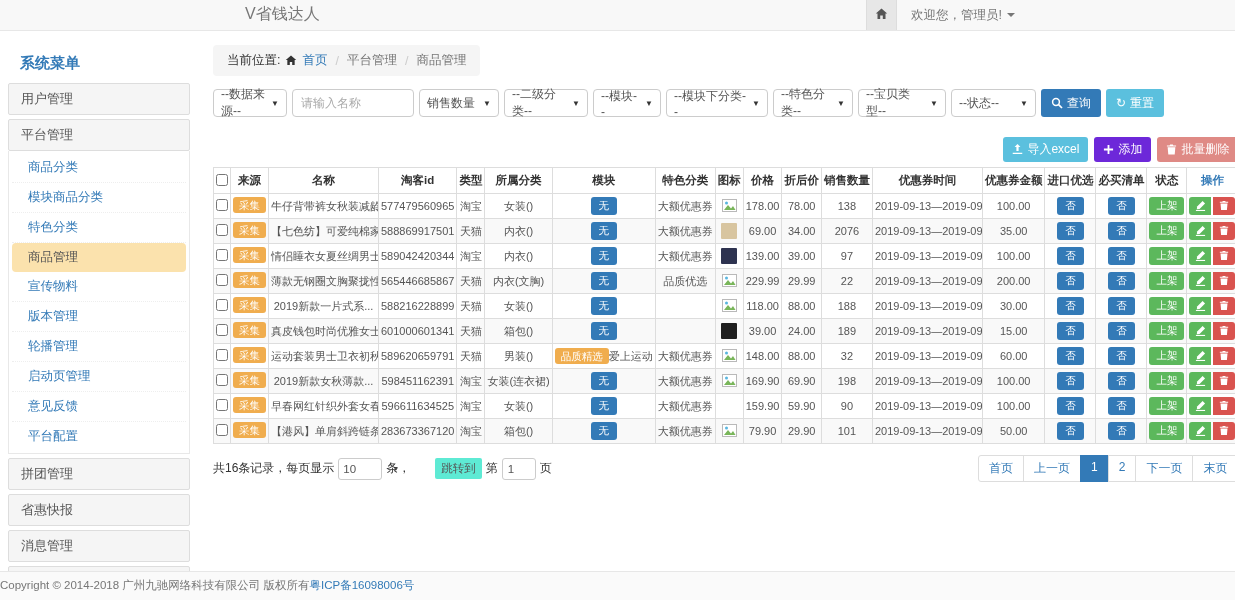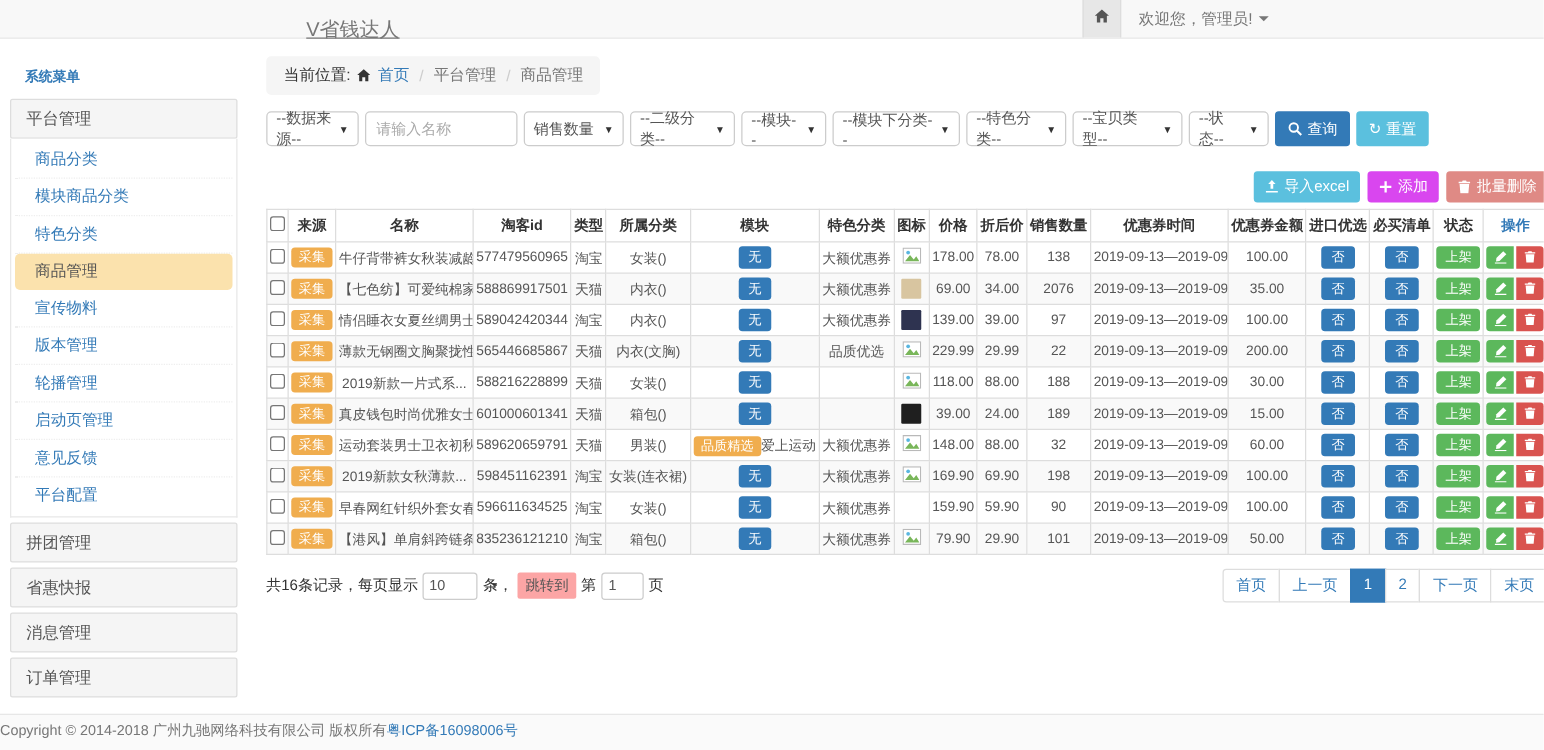--- a/index.html
+++ b/index.html
@@ -2,35 +2,35 @@
 <html><head>
 <meta charset="utf-8">
 <style>
   * { margin:0; padding:0; box-sizing:border-box; }
   html,body { width:1235px; height:600px; overflow:hidden; background:#fff;
     font-family:"Liberation Sans","DejaVu Sans",sans-serif; }
   body { position:relative; }
 
   
   .navbar { height:31px; background:#f8f8f8; border-bottom:1px solid #e7e7e7; position:relative; }
-  .brand { position:absolute; left:245px; top:14px; font-size:16px; color:#777;text-decoration:underline; }
+  .brand { position:absolute; left:245px; top:4px; font-size:16px; color:#777; }
   .nav-right { position:absolute; left:866px; top:0; height:30px; display:flex; align-items:center; }
   .home-box { width:31px; height:30px; background:#e7e7e7; border-left:1px solid #ddd; border-right:1px solid #ddd;
     display:flex; align-items:center; justify-content:center; cursor:pointer; }
   .welcome { margin-left:14px; font-size:12.5px; color:#777; cursor:pointer; display:flex; align-items:center; }
   .caret-down { display:inline-block; margin-left:5px; width:0; height:0;
     border-left:4px solid transparent; border-right:4px solid transparent; border-top:4px solid #777; }
 
   
   .page { display:flex; padding-top:14px; }
   .sidebar { width:182px; margin-left:8px; flex:none; }
   .main { flex:1; margin-left:23px; margin-right:8px; }
 
   
-  .sidebar-title { color:#337ab7; font-size:11px; font-weight:bold; padding:9px 12px 10px 12px; }
+  .sidebar-title { color:#337ab7; font-size:15px; font-weight:bold; padding:9px 12px 10px 12px; }
   .side-item { background:#f5f5f5; border:1px solid #ddd; border-radius:2px; padding:6px 12px;
     font-size:13px; color:#555; margin-bottom:4px; cursor:pointer; }
   .submenu { border:1px solid #e8e8e8; border-top:none; margin:-4px 0 4px 0; padding:2px 0; background:#fff; }
   .sub-item { font-size:12.5px; color:#337ab7; padding:6px 16px; border-bottom:1px dotted #eee;
     margin:0 3px; cursor:pointer; }
   .sub-item:last-child { border-bottom:none; }
   .sub-item.active { background:#fbe2ad; border-radius:4px; color:#555; border-bottom:none; }
 
   
   .breadcrumb { display:inline-flex; align-items:center; gap:5px; background:#f5f5f5; border-radius:4px;
@@ -39,34 +39,34 @@
   .breadcrumb .sep { color:#ccc; margin:0 3px; }
   .breadcrumb .muted { color:#777; }
 
   
   .filter-row { margin-top:13px; display:flex; align-items:center; gap:5px; }
   .f-select { height:28px; border:1px solid #ccc; border-radius:4px; background:#fff; color:#555;
     font-size:12px; display:inline-flex; align-items:center; justify-content:space-between;
     padding:0 7px; cursor:pointer; flex:none; }
   .f-select .sel-caret { font-size:8px; color:#333; margin-left:6px; }
   .sel-0{width:74px}.sel-1{width:80px}.sel-2{width:84px}.sel-3{width:68px}
-  .sel-4{width:102px}.sel-5{width:80px}.sel-6{width:88px}.sel-7{width:64px}
+  .sel-4{width:102px}.sel-5{width:80px}.sel-6{width:88px}.sel-7{width:85px}
   .f-input { height:28px; width:122px; border:1px solid #ccc; border-radius:4px; font-size:12px;
     padding:0 8px; color:#7f1d1d; }
   .f-input::placeholder { color:#aaa; }
   .btn { border:none; border-radius:3px; color:#fff; font-size:12px; height:28px; padding:0 10px;
     display:inline-flex; align-items:center; gap:4px; cursor:pointer; flex:none; }
   .btn-primary { background:#337ab7; }
   .btn-info { background:#5bc0de; }
   .btn svg { display:block; }
 
   
   .toolbar { margin-top:20px; display:flex; justify-content:flex-end; gap:6px; }
   .btn-sm { height:25px; font-size:12px; padding:0 9px; }
-  .btn-success { background:#d946ef; }
+  .btn-success { background:#6d28d9; }
   .btn-danger-light { background:#df8a85; }
 
   
   table.goods { width:100%; border-collapse:collapse; margin-top:5px; font-size:11px; }
   table.goods th { border:1px solid #ddd; padding:5px 2px; font-size:11.5px; color:#333;
     text-align:center; font-weight:bold; white-space:nowrap; }
   table.goods th.ops-head { color:#337ab7; }
   table.goods td { border:1px solid #ddd; padding:3px 2px; color:#555; text-align:center;
     white-space:nowrap; overflow:hidden; max-width:110px; }
   table.goods tr.stripe { background:#f9f9f9; }
@@ -82,22 +82,22 @@
   .thumb { display:inline-block; width:16px; height:16px; vertical-align:middle; border-radius:1px; }
   .cb { width:12px; height:12px; cursor:pointer; }
 
   
   .pager-row { margin-top:11px; display:flex; justify-content:space-between; align-items:center; }
   .pager-left { font-size:12px; color:#333; display:flex; align-items:center; gap:4px; }
   .pp-select { height:22px; width:44px; border:1px solid #ccc; border-radius:3px; background:#fff;
     font-size:11.5px; color:#555; display:inline-flex; align-items:center; justify-content:space-between;
     padding:0 4px; cursor:pointer;gap:36px; }
   .pp-select .sel-caret { font-size:7px; }
-  .jump-btn { background:#fca5a5; color:#555; border:none; border-radius:2px; font-size:11.5px;
-    padding:3px 6px; cursor:pointer; }
+  .jump-btn { background:#5eead4; color:#555; border:none; border-radius:2px; font-size:11.5px;
+    padding:3px 6px; cursor:pointer;margin-left:21px; }
   .page-input { width:34px; height:22px; border:1px solid #ccc; border-radius:3px; font-size:11.5px;
     padding:0 5px; color:#555; }
   .pagination { display:flex; }
   .page-link { border:1px solid #ddd; color:#337ab7; font-size:12px; padding:4px 10px; cursor:pointer;
     margin-left:-1px; background:#fff; }
   .page-link:first-child { border-radius:3px 0 0 3px; margin-left:0; }
   .page-link:last-child { border-radius:0 3px 3px 0; }
   .page-link.active { background:#337ab7; border-color:#337ab7; color:#fff; }
 
   
@@ -123,20 +123,21 @@
       <span>欢迎您，管理员!</span>
       <span class="caret-down"></span>
     </div>
   </div>
 </div>
 
 <div class="page">
   <aside class="sidebar">
     <div class="sidebar-title">系统菜单</div>
     <div id="sidebar-menu">
+        <div class="side-item">用户管理</div>
         <div class="side-item">平台管理</div>
         <div class="submenu">
           <div class="sub-item">商品分类</div>
           <div class="sub-item">模块商品分类</div>
           <div class="sub-item">特色分类</div>
           <div class="sub-item active">商品管理</div>
           <div class="sub-item">宣传物料</div>
           <div class="sub-item">版本管理</div>
           <div class="sub-item">轮播管理</div>
           <div class="sub-item">启动页管理</div>
@@ -543,21 +544,21 @@
               </button><button class="op-btn op-del">
                 <span><svg width="10" height="11" viewBox="0 0 12 12">
                     <path d="M4.5 0.5h3l0.5 1H11v1.3H1V1.5h3zM1.8 3.5h8.4L9.5 11.5h-7z" fill="#fff"></path>
                   </svg></span>
               </button></td>
           </tr>
           <tr class="stripe">
             <td><input class="cb" type="checkbox" style=""></td>
             <td><span class="badge-orange">采集</span></td>
             <td>【港风】单肩斜跨链条...</td>
-            <td>835236121210</td>
+            <td>283673367120</td>
             <td>淘宝</td>
             <td>箱包()</td>
             <td><span class="tag-blue">无</span></td>
             <td>大额优惠券</td>
             <td><span><svg width="15" height="13" viewBox="0 0 15 13">
                   <rect x="0.5" y="0.5" width="14" height="12" fill="#fff" stroke="#b9b9b9"></rect>
                   <circle cx="4.5" cy="4" r="1.5" fill="#59b6e0"></circle>
                   <path d="M2 11l4-5 3 3.5 2-2.5 2.5 4z" fill="#79b65a"></path>
                 </svg></span></td>
             <td>79.90</td>

